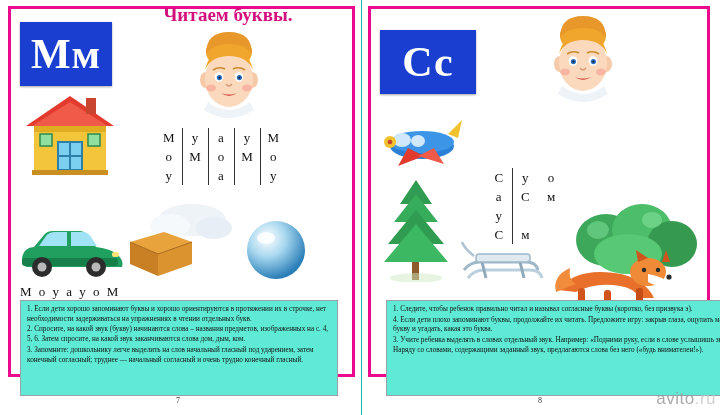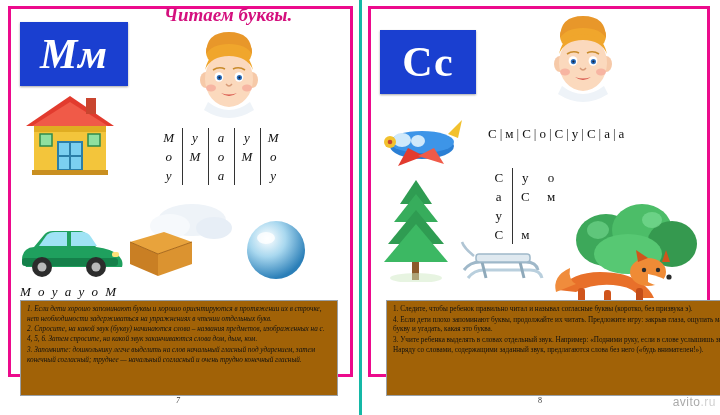--- a/index.html
+++ b/index.html
@@ -18,21 +18,21 @@
   .spread {
     position: absolute;
     inset: 0;
     display: flex;
   }
   .leaf {
     position: relative;
     height: 415px;
     background: #ffffff;
   }
-  .leaf-left { width: 362px; border-right: 3px solid #14b8a6; font-style: italic; }
+  .leaf-left { width: 362px; border-right: 1px solid #14b8a6; }
   .leaf-right { width: 358px; }
 
   
   .frame {
     position: absolute;
     border: 3px solid #ec0a8c;
     background: #ffffff;
   }
   .frame-left { left: 8px; top: 6px; right: 6px; bottom: 38px; }
   .frame-right { left: 6px; top: 6px; right: 10px; bottom: 38px; }
@@ -57,21 +57,21 @@
     background: #1a3fd0;
     color: #ffffff;
     font-family: "Liberation Serif", serif;
     font-weight: bold;
     display: flex;
     align-items: center;
     justify-content: center;
     letter-spacing: 1px;
     box-shadow: 0 1px 2px rgba(0,0,0,.35);
   }
-  .letter-m { left: 20px; top: 22px; width: 108px; height: 64px; font-size: 42px; }
+  .letter-m { left: 20px; top: 22px; width: 92px; height: 64px; font-size: 42px; }
   .letter-s { left: 18px; top: 22px; width: 96px; height: 64px; font-size: 42px; margin-top: 8px; }
 
   
   .grid {
     position: absolute;
     font-family: "Liberation Serif", serif;
     font-size: 13px;
     color: #111;
     text-align: center;
   }
@@ -89,21 +89,21 @@
     font-size: 13px;
     letter-spacing: 2px;
     color: #111;
   }
   .rowstrip span.sep { color: #333; padding: 0 2px; }
 
   
   .instr {
     position: absolute;
     border: 1px solid #9aa0a6;
-    background: #a16207;
+    background: #5eead4;
     padding: 4px 6px;
     font-size: 7.2px;
     line-height: 1.35;
     color: #111;
     font-family: "Liberation Serif", serif;
   }
   .instr p { margin: 0 0 1px 0; }
 
   .pagenum {
     position: absolute;
@@ -135,21 +135,21 @@
   .tree { left: 14px; top: 178px; width: 80px; height: 104px; }
   .sled { left: 96px; top: 236px; width: 86px; height: 48px; }
   .bush { left: 210px; top: 196px; width: 126px; height: 80px; }
   .fox { left: 190px; top: 250px; width: 130px; height: 56px; }
 
   .watermark {
     position: absolute;
     right: 4px;
     bottom: 6px;
     font-family: "Liberation Sans", sans-serif;
-    font-size: 12px;
+    font-size: 17px;
     color: #9b9b9b;
     opacity: .85;
     letter-spacing: .5px;
   }
   .watermark .dot { color: #c9c9c9; }
 </style>
 </head>
 <body>
 
 <div class="page">
@@ -370,23 +370,20 @@
           <path d="M96 24 q14 2 22 10 q-12 4 -22 -2z" fill="#ffffff"></path>
           <circle cx="106" cy="20" r="2.2" fill="#2b2b2b"></circle>
           <circle cx="92" cy="20" r="2.2" fill="#2b2b2b"></circle>
           <circle cx="117" cy="27" r="2.6" fill="#2b2b2b"></circle>
           <rect x="26" y="38" width="7" height="16" rx="3" fill="#d0551c"></rect>
           <rect x="52" y="40" width="7" height="14" rx="3" fill="#d0551c"></rect>
           <rect x="84" y="38" width="7" height="16" rx="3" fill="#c44d18"></rect>
         </svg>
       </div>
 
-      <div class="rowstrip" style="left:126px; top:126px; letter-spacing:1px;">
-        <span>С</span><span class="sep">|</span><span>м</span><span class="sep">|</span><span>С</span><span class="sep">|</span><span>о</span><span class="sep">|</span><span>С</span><span class="sep">|</span><span>у</span><span class="sep">|</span><span>С</span><span class="sep">|</span><span>а</span><span class="sep">|</span><span>а</span>
-      </div>
 
       <div class="grid" style="left:124px; top:168px;">
         <table>
           <tbody>
               <tr>
             <td>С</td>
             <td class="vline">у</td>
             <td>о</td>
           </tr>
           <tr>

